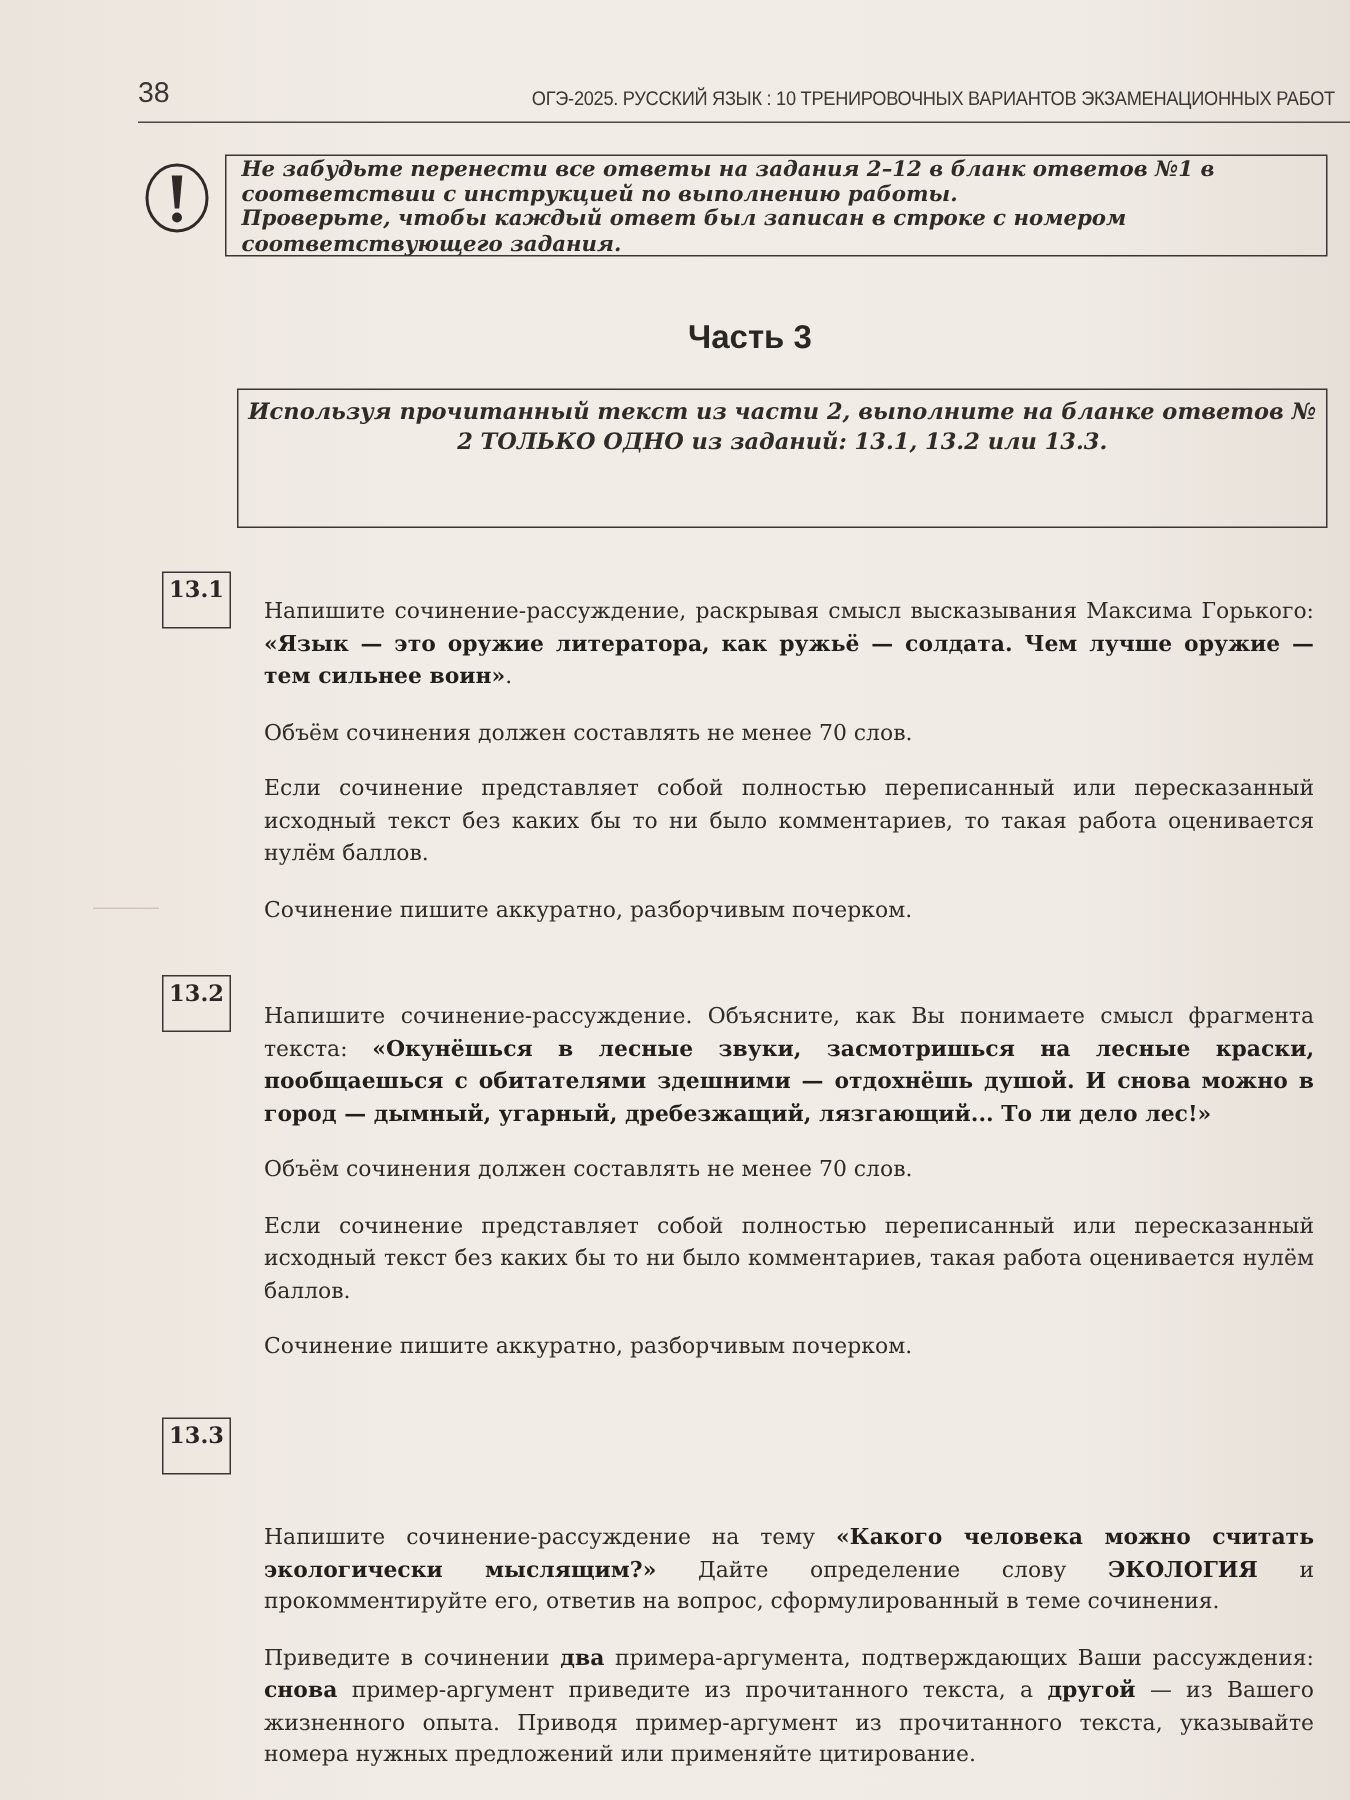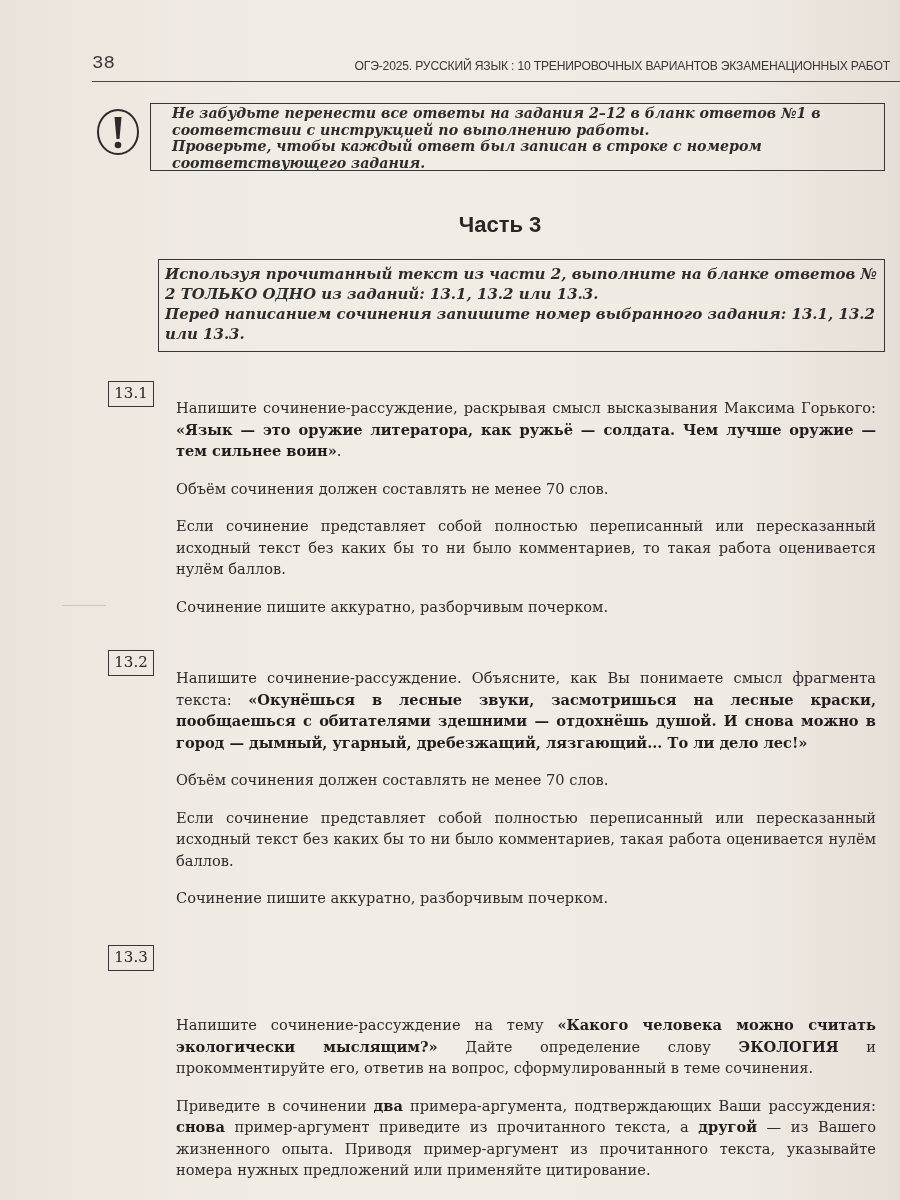--- a/index.html
+++ b/index.html
@@ -9,61 +9,61 @@
     font-family: "DejaVu Serif", "Liberation Serif", serif;
     color: #2a2624;
     position: relative;
   }
   .page {
     position: absolute; left: 0; top: 0; width: 900px; height: 1200px;
     background: linear-gradient(90deg, #ebe4dc 0%, #f1ece6 30%, #f0ebe5 80%, #e6dfd7 100%);
   }
   .hdr-num {
     position: absolute; left: 92px; top: 52px;
-    font-family: Liberation Mono, monospace;
+    font-family: Liberation Sans, sans-serif;
     font-size: 19px; color: #3a3634;
   }
   .hdr-title {
     position: absolute; right: 10px; top: 58px;
     font-family: "Liberation Sans", "DejaVu Sans", sans-serif;
     font-size: 13.2px; color: #3a3634; letter-spacing: -0.2px;
     transform: scaleX(0.92); transform-origin: right center;
     white-space: nowrap;
   }
   .hdr-rule {
     position: absolute; left: 92px; right: 0; top: 81px;
     border-top: 1.5px solid #4a4644;
   }
   .warn-icon {
     position: absolute; left: 93px; top: 107px; width: 50px; height: 50px;
   }
   .warn-box {
     position: absolute; left: 150px; top: 103px; width: 735px; height: 68px;
     border: 1.5px solid #3a3634; box-sizing: border-box;
-    padding: 1px 21px;
+    padding: 1px 10px;
     font-style: italic; font-weight: bold;
     font-size: 14.2px; line-height: 16.5px;
     color: #2f2b29;
   }
   .part-title {
     position: absolute; left: 0; width: 1000px; top: 212px; text-align: center;
     font-family: "Liberation Sans", "DejaVu Sans", sans-serif;
     font-weight: bold; font-size: 22px; color: #2a2624;
   }
   .instr-box {
     position: absolute; left: 158px; top: 259px; width: 727px; height: 93px;
     border: 1.5px solid #3a3634; box-sizing: border-box;
-    padding: 4px 6px; text-align: left;
+    padding: 4px 6px; text-align: center;
     font-style: italic; font-weight: bold;
     font-size: 15px; line-height: 20px; color: #2f2b29;
   }
   .task-badge {
-    position: absolute; left: 108px; width: 46px; height: 26px;
+    position: absolute; left: 108px; width: 46px; height: 38px;
     border: 1.5px solid #3a3634; box-sizing: border-box;
-    font-weight: normal; font-size: 15px; line-height: 23px; text-align: center;
+    font-weight: bold; font-size: 15px; line-height: 23px; text-align: center;
     color: #2a2624;
   }
   .task-text {
     position: absolute; left: 160px; width: 732px;
     font-size: 14.6px; line-height: 21.5px; color: #2e2a28;
     text-align: justify;
   }
   .task-text p { margin: 16px; }
   .task-text p.gap { margin-top: 9px; }
   .task-text b { color: #221e1c; }
@@ -90,21 +90,20 @@
   </div>
   <div class="warn-box">
     <div>Не забудьте перенести все ответы на задания 2–12 в бланк ответов №1 в соответствии с инструкцией по выполнению работы.</div>
     <div>Проверьте, чтобы каждый ответ был записан в строке с номером соответствующего задания.</div>
   </div>
 
   <div class="part-title">Часть 3</div>
 
   <div class="instr-box">
     <div>Используя прочитанный текст из части 2, выполните на бланке ответов № 2 ТОЛЬКО ОДНО из заданий: 13.1, 13.2 или 13.3.</div>
-    <div>Перед написанием сочинения запишите номер выбранного задания: 13.1, 13.2 или 13.3.</div>
   </div>
 
   <div class="margin-mark"></div>
 
   <div class="task-badge" style="top:381px">13.1</div>
   <div class="task-text" style="top:381px">
     <p><span>Напишите сочинение-рассуждение, раскрывая смысл высказывания Максима Горького: </span><b>«Язык — это оружие литератора, как ружьё — солдата. Чем лучше оружие — тем сильнее воин»</b><span>.</span></p>
     <p>Объём сочинения должен составлять не менее 70 слов.</p>
     <p>Если сочинение представляет собой полностью переписанный или пересказанный исходный текст без каких бы то ни было комментариев, то такая работа оценивается нулём баллов.</p>
     <p>Сочинение пишите аккуратно, разборчивым почерком.</p>

